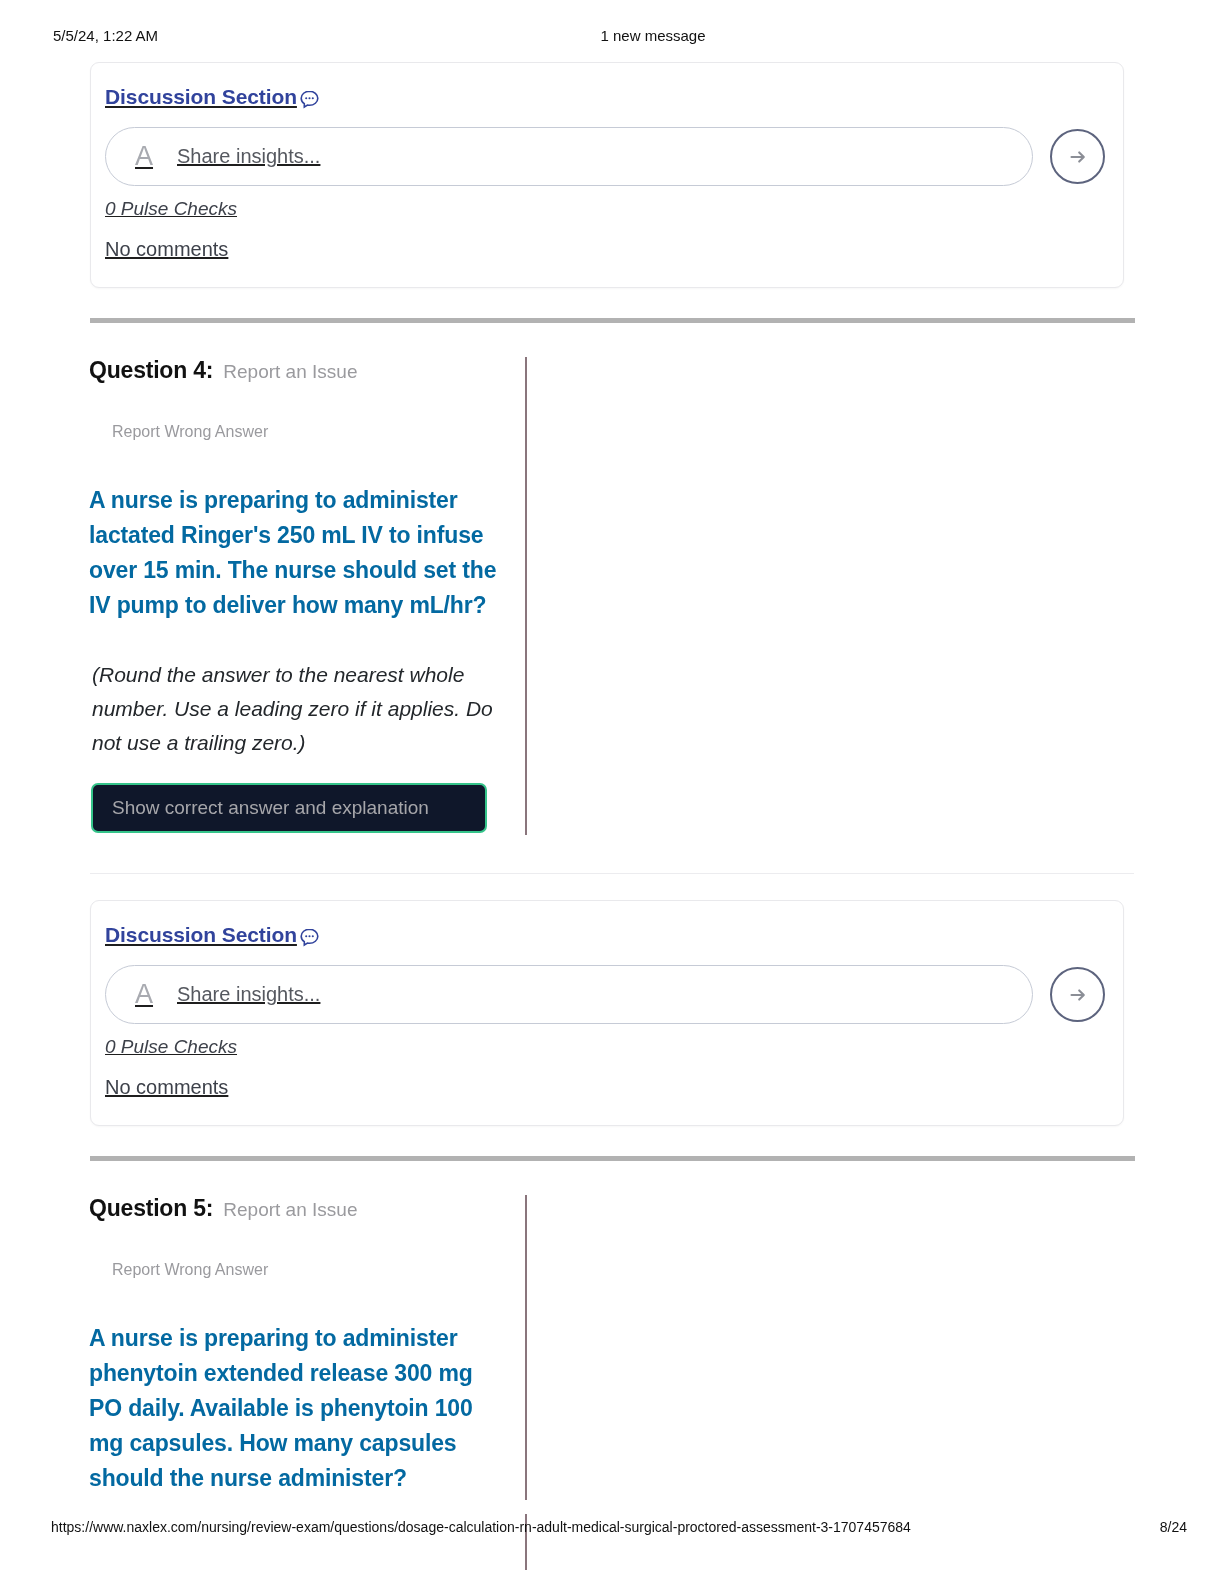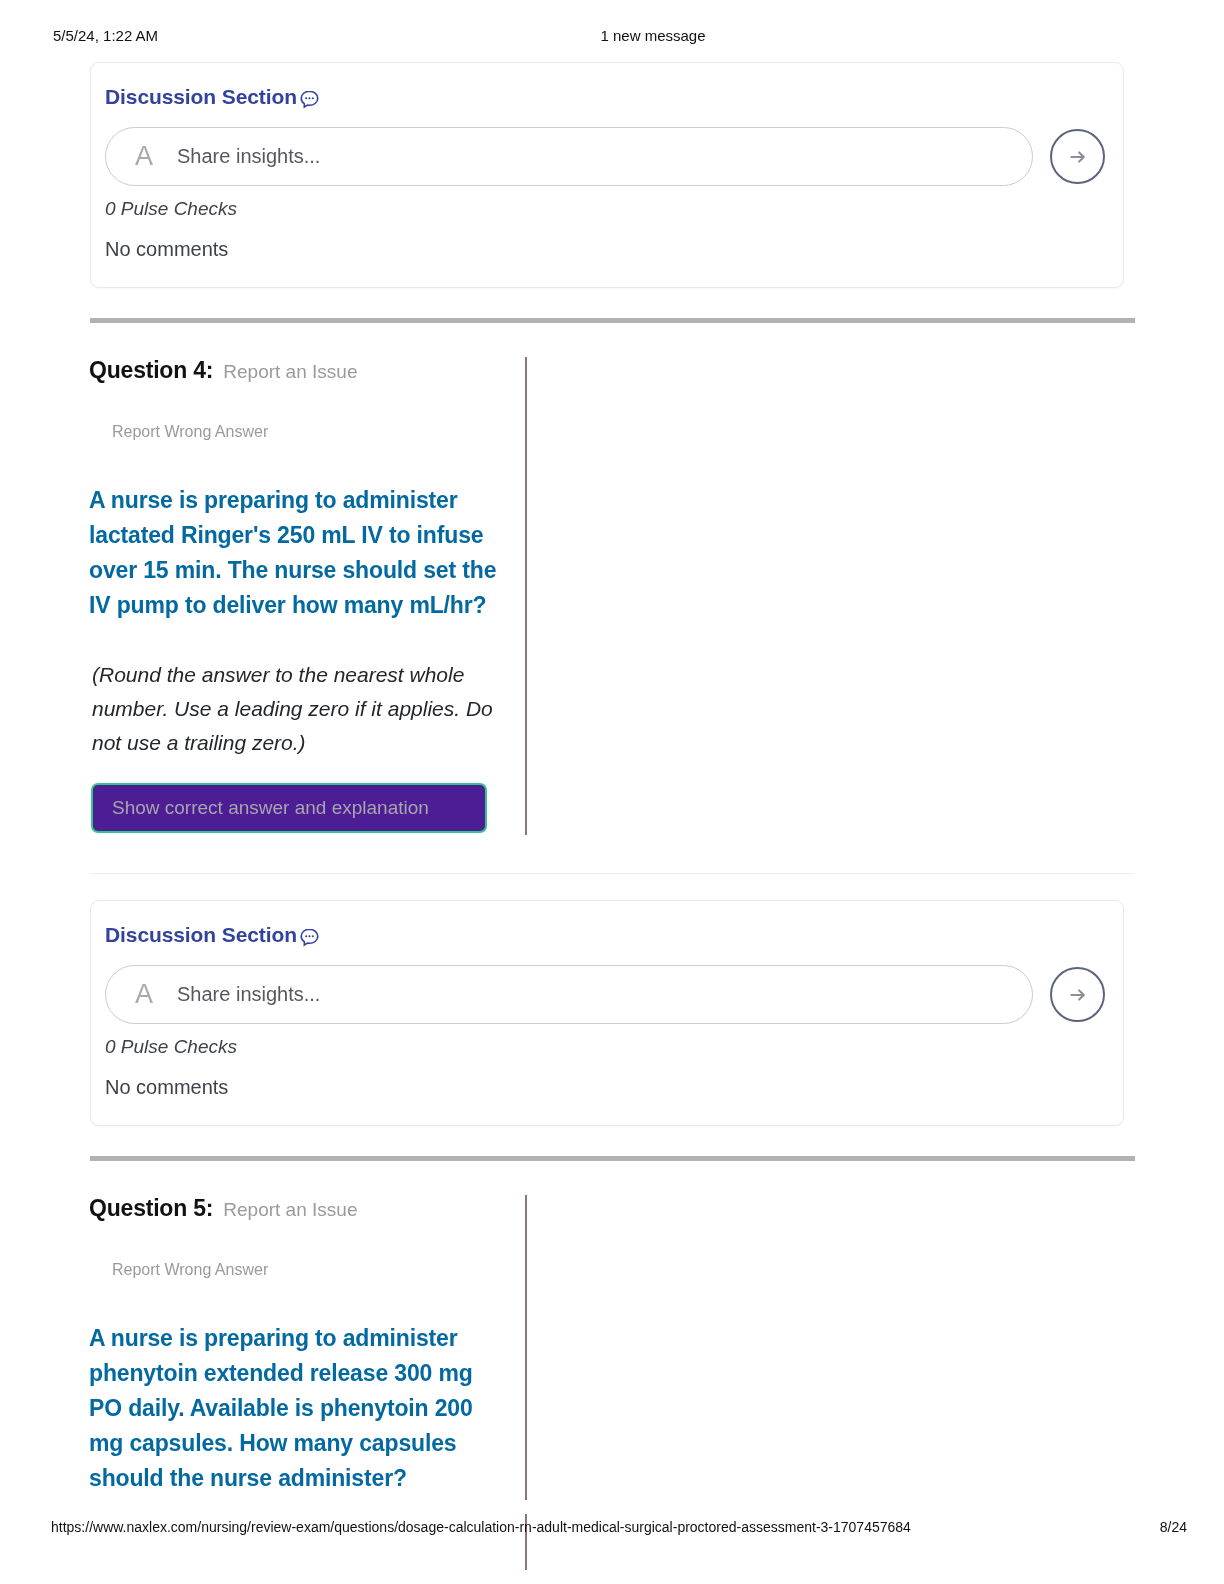--- a/index.html
+++ b/index.html
@@ -55,20 +55,21 @@
   .discussion-card {
     margin: 0 90px 0 90px;
     border: 1px solid #e9e9ec;
     border-radius: 9px;
     background: #ffffff;
     box-shadow: 0 1px 2px rgba(0,0,0,0.035);
     padding: 22px 0 26px 0;
     position: relative;
     box-sizing: border-box;
     width: 1034px;
+    text-decoration: underline;
   }
   .discussion-title {
     display: flex;
     align-items: center;
     gap: 1px;
     margin: 0 0 0 14px;
     font-size: 21px;
     font-weight: bold;
     color: #31439c;
     letter-spacing: -0.1px;
@@ -198,21 +199,21 @@
     line-height: 34px;
     font-style: italic;
     color: #23272b;
   }
   .show-answer-btn {
     margin: 23px 0 0 13px;
     width: 396px;
     height: 50px;
     border: 2.2px solid #35c48a;
     border-radius: 7px;
-    background: #4c1d95;
+    background: #0f172a;
     display: flex;
     align-items: center;
     box-sizing: border-box;
   }
   .show-answer-btn span {
     margin-left: 19px;
     font-size: 19px;
     color: #a6a6aa;
   }
 
@@ -354,21 +355,21 @@
   <div class="question-block">
     <div class="question-divider" style="bottom:-60px;"></div>
 
     <div class="q-head">
       <span class="q-label">Question 5:</span>
       <span class="q-report-issue">Report an Issue</span>
     </div>
 
     <div class="q-report-wrong">Report Wrong Answer</div>
 
-    <div class="q-stem">A nurse is preparing to administer phenytoin extended release 300 mg PO daily. Available is phenytoin 200 mg capsules. How many capsules should the nurse administer?</div>
+    <div class="q-stem">A nurse is preparing to administer phenytoin extended release 300 mg PO daily. Available is phenytoin 100 mg capsules. How many capsules should the nurse administer?</div>
   </div>
 
 </div>
 
 <div class="clip-bottom"></div>
 
 <div class="print-footer">
   <div class="pf-url">https://www.naxlex.com/nursing/review-exam/questions/dosage-calculation-rn-adult-medical-surgical-proctored-assessment-3-1707457684</div>
   <div class="pf-page">8/24</div>
 </div>

